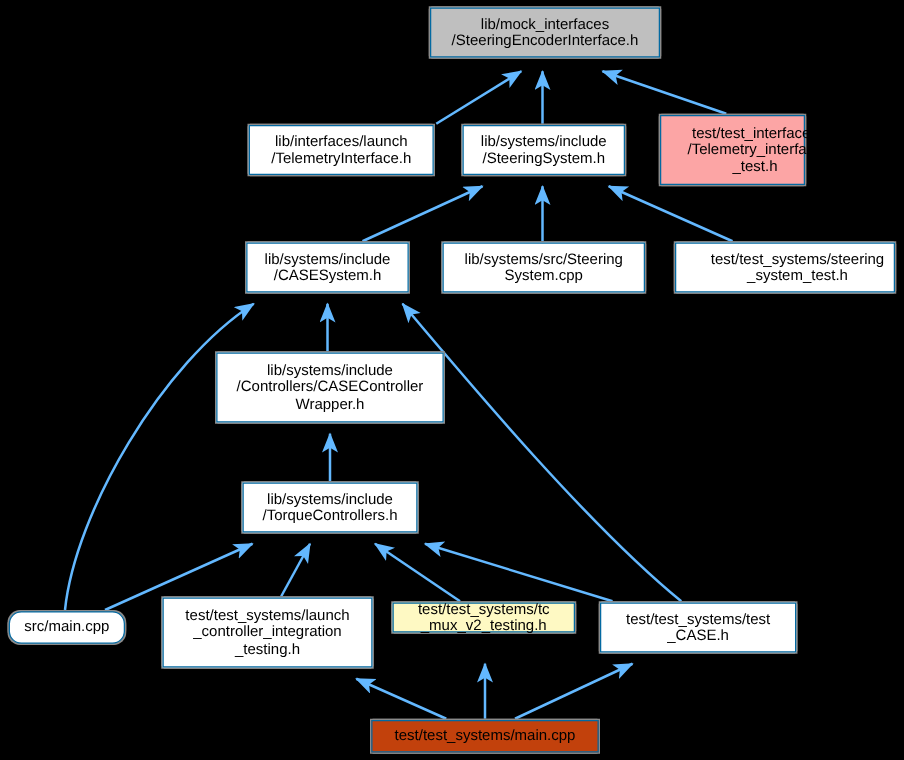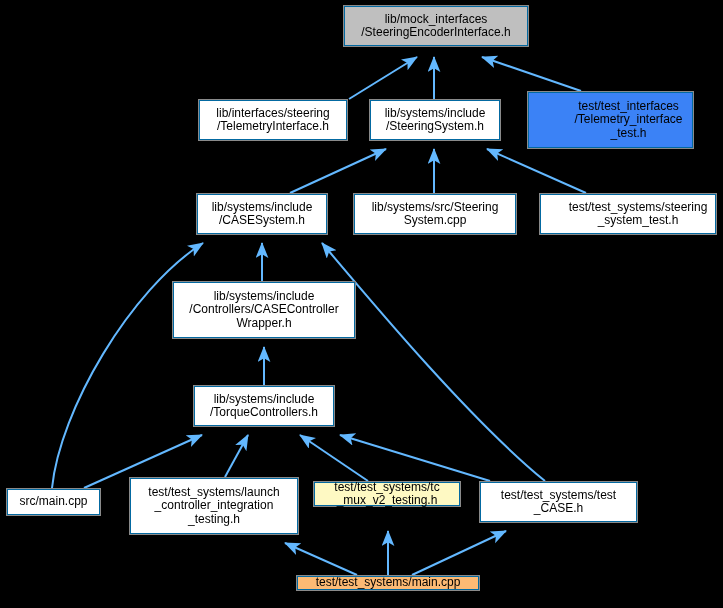--- a/index.html
+++ b/index.html
@@ -56,41 +56,41 @@
         <path d="M 368,481 L 300,435" fill="none" stroke="#63b8ff" stroke-width="2" marker-end="url(#arrowhead)"></path>
         <path d="M 490,481 L 340,435" fill="none" stroke="#63b8ff" stroke-width="2" marker-end="url(#arrowhead)"></path>
         <path d="M 357,575 L 285,543" fill="none" stroke="#63b8ff" stroke-width="2" marker-end="url(#arrowhead)"></path>
         <path d="M 388,575 L 388,531" fill="none" stroke="#63b8ff" stroke-width="2" marker-end="url(#arrowhead)"></path>
         <path d="M 412,575 L 506,531" fill="none" stroke="#63b8ff" stroke-width="2" marker-end="url(#arrowhead)"></path>
       </g>
   </svg>
   <div id="node-layer">
       <div class="node current" style="left: 344px; top: 6px; width: 184px; height: 40px; background: rgb(191, 191, 191);"><span>lib/mock_interfaces
 /SteeringEncoderInterface.h</span></div>
-      <div class="node" style="left: 199px; top: 100px; width: 148px; height: 40px; background: rgb(255, 255, 255);"><span>lib/interfaces/steering
+      <div class="node" style="left: 199px; top: 100px; width: 148px; height: 40px; background: rgb(255, 255, 255);"><span>lib/interfaces/launch
 /TelemetryInterface.h</span></div>
       <div class="node" style="left: 370px; top: 100px; width: 130px; height: 40px; background: rgb(255, 255, 255);"><span>lib/systems/include
 /SteeringSystem.h</span></div>
-      <div class="node" style="left: 528px; top: 92px; width: 165px; height: 56px; background: #3b82f6; padding-left: 36px;"><span>test/test_interfaces
+      <div class="node" style="left: 528px; top: 92px; width: 116px; height: 56px; background: #fca5a5; padding-left: 36px;"><span>test/test_interfaces
 /Telemetry_interface
 _test.h</span></div>
       <div class="node" style="left: 197px; top: 194px; width: 130px; height: 40px; background: rgb(255, 255, 255);"><span>lib/systems/include
 /CASESystem.h</span></div>
       <div class="node" style="left: 354px; top: 194px; width: 162px; height: 40px; background: rgb(255, 255, 255);"><span>lib/systems/src/Steering
 System.cpp</span></div>
       <div class="node" style="left: 540px; top: 194px; width: 176px; height: 40px; background: rgb(255, 255, 255); padding-left: 20px;"><span>test/test_systems/steering
 _system_test.h</span></div>
       <div class="node" style="left: 173px; top: 282px; width: 182px; height: 56px; background: rgb(255, 255, 255);"><span>lib/systems/include
 /Controllers/CASEController
 Wrapper.h</span></div>
       <div class="node" style="left: 194px; top: 386px; width: 140px; height: 40px; background: rgb(255, 255, 255);"><span>lib/systems/include
 /TorqueControllers.h</span></div>
-      <div class="node" style="left: 7px; top: 489px; width: 93px; height: 26px; background: rgb(255, 255, 255);"><span>src/main.cpp</span></div>
+      <div class="node" style="left: 7px; top: 489px; width: 93px; height: 26px; background: rgb(255, 255, 255); border-radius: 10px;"><span>src/main.cpp</span></div>
       <div class="node" style="left: 130px; top: 478px; width: 168px; height: 56px; background: rgb(255, 255, 255);"><span>test/test_systems/launch
 _controller_integration
 _testing.h</span></div>
       <div class="node" style="left: 314px; top: 482px; width: 146px; height: 24px; background: #fef9c3;"><span>test/test_systems/tc
 _mux_v2_testing.h</span></div>
       <div class="node" style="left: 480px; top: 482px; width: 157px; height: 40px; background: rgb(255, 255, 255);"><span>test/test_systems/test
 _CASE.h</span></div>
-      <div class="node" style="left: 297px; top: 576px; width: 182px; height: 14px; background: #fdba74;"><span>test/test_systems/main.cpp</span></div>
+      <div class="node" style="left: 297px; top: 576px; width: 182px; height: 26px; background: #c2410c;"><span>test/test_systems/main.cpp</span></div>
     </div>
 </div>
 
 </body></html>

